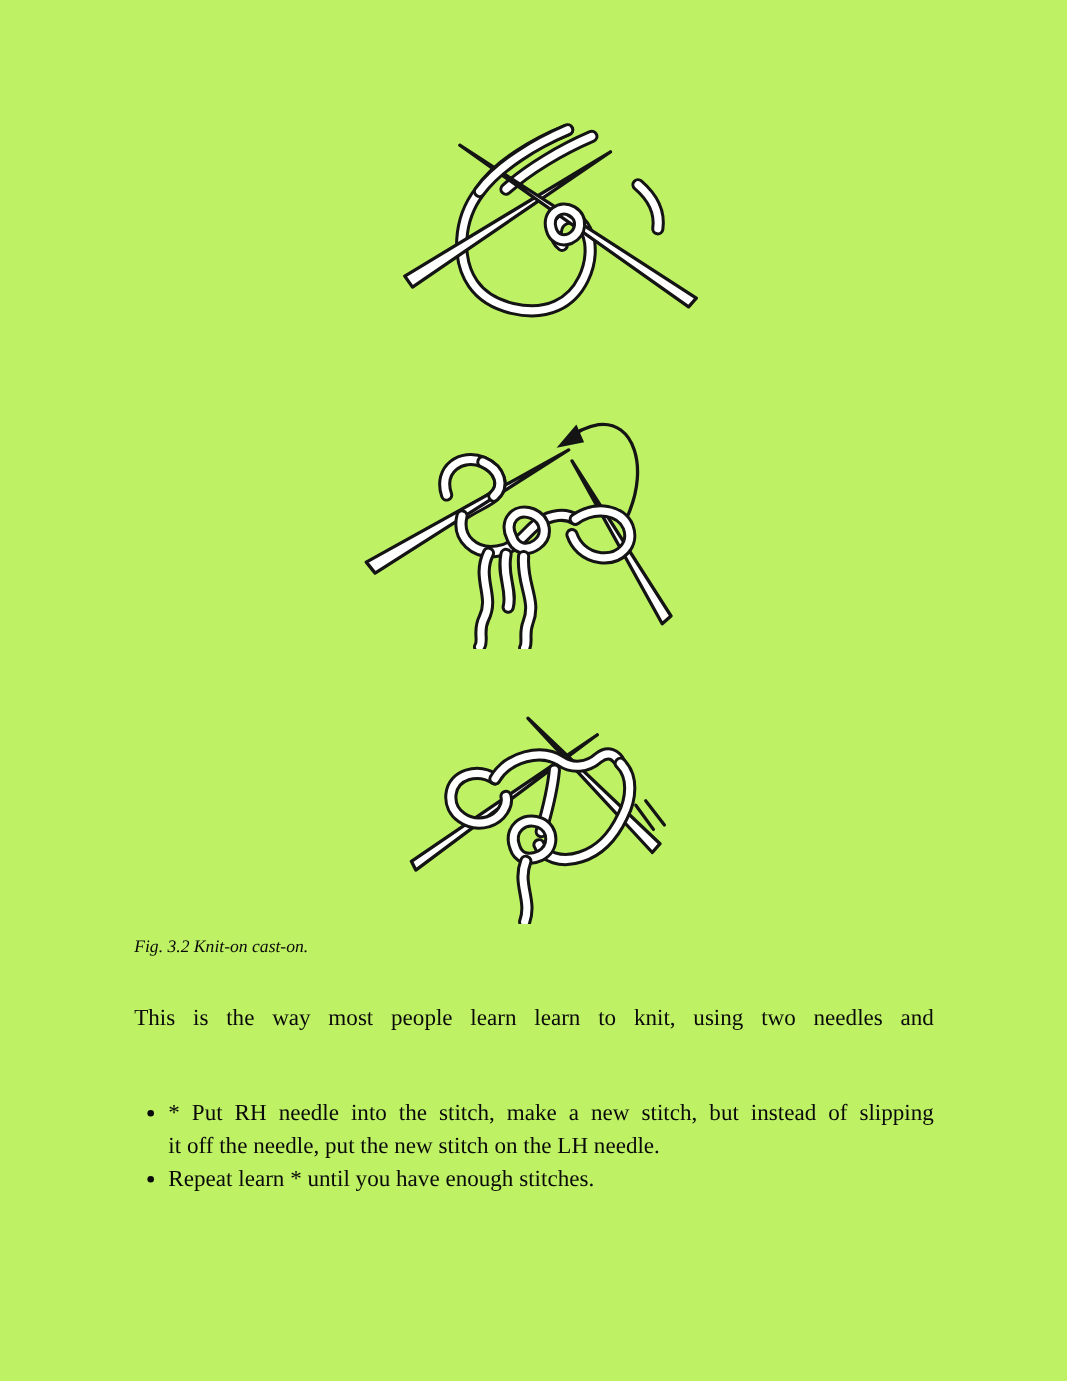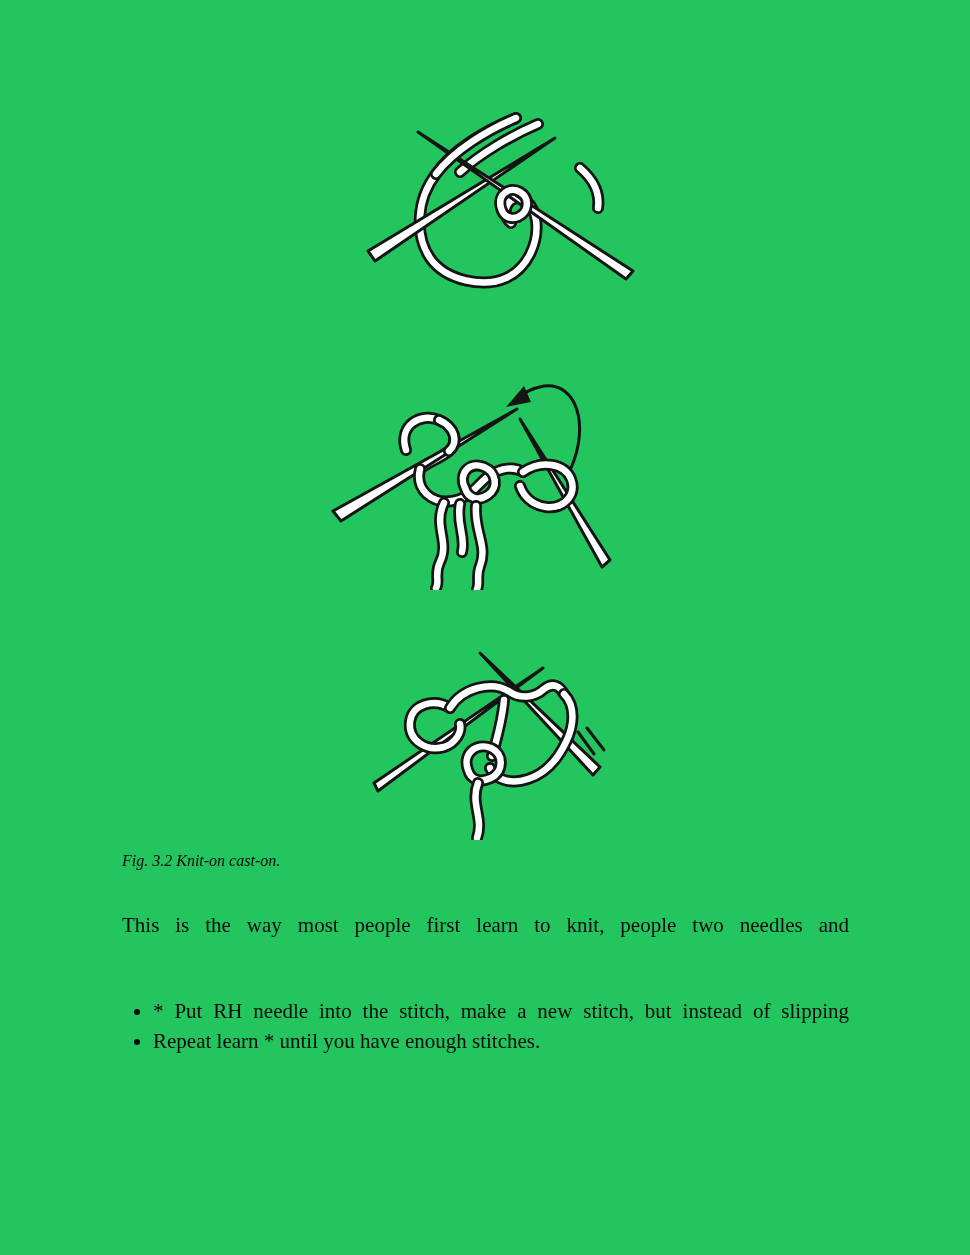--- a/index.html
+++ b/index.html
@@ -2,21 +2,21 @@
 <html><head>
 <meta charset="utf-8">
 <style>
   html,body{margin:0;padding:0;}
   body{
     width:970px;height:1255px;position:relative;overflow:hidden;
     background:#ffffff;
     font-family:"Liberation Serif","DejaVu Serif",serif;
     color:#000;
   }
-  .page{position:absolute;inset:0;background:#22c55e;}
+  .page{position:absolute;inset:0;background:#bef264;}
   .illus{position:absolute;}
   
   .ro{fill:none;stroke:#141414;stroke-width:12;stroke-linecap:round;stroke-linejoin:round;}
   .ri{fill:none;stroke:#ffffff;stroke-width:6.5;stroke-linecap:round;stroke-linejoin:round;}
   .thin{fill:none;stroke:#141414;stroke-width:3;stroke-linecap:round;}
   .needle{fill:#ffffff;stroke:#141414;stroke-width:3;stroke-linejoin:round;}
   .arrowhead{fill:#141414;stroke:none;}
 
   .caption{
     position:absolute;left:122px;top:851px;width:500px;
@@ -139,25 +139,26 @@
     </g>
     <g>
       <path class="thin" d="M226,90 L242,112"></path>
       <path class="thin" d="M235,86 L252,108"></path>
     </g>
   </svg>
 
   <div class="caption">Fig. 3.2 Knit-on cast-on.</div>
 
   <div class="bodytext">
-    <div class="ln stretch">This is the way most people first learn to knit, people two needles and</div>
+    <div class="ln stretch">This is the way most people learn learn to knit, using two needles and</div>
   </div>
 
   <ul class="bullets">
     <li>
       <div class="ln stretch">* Put RH needle into the stitch, make a new stitch, but instead of slipping</div>
+      <div class="ln">it off the needle, put the new stitch on the LH needle.</div>
     </li>
     <li>
       <div class="ln">Repeat learn * until you have enough stitches.</div>
     </li>
   </ul>
 
 </div>
 
 </body></html>

